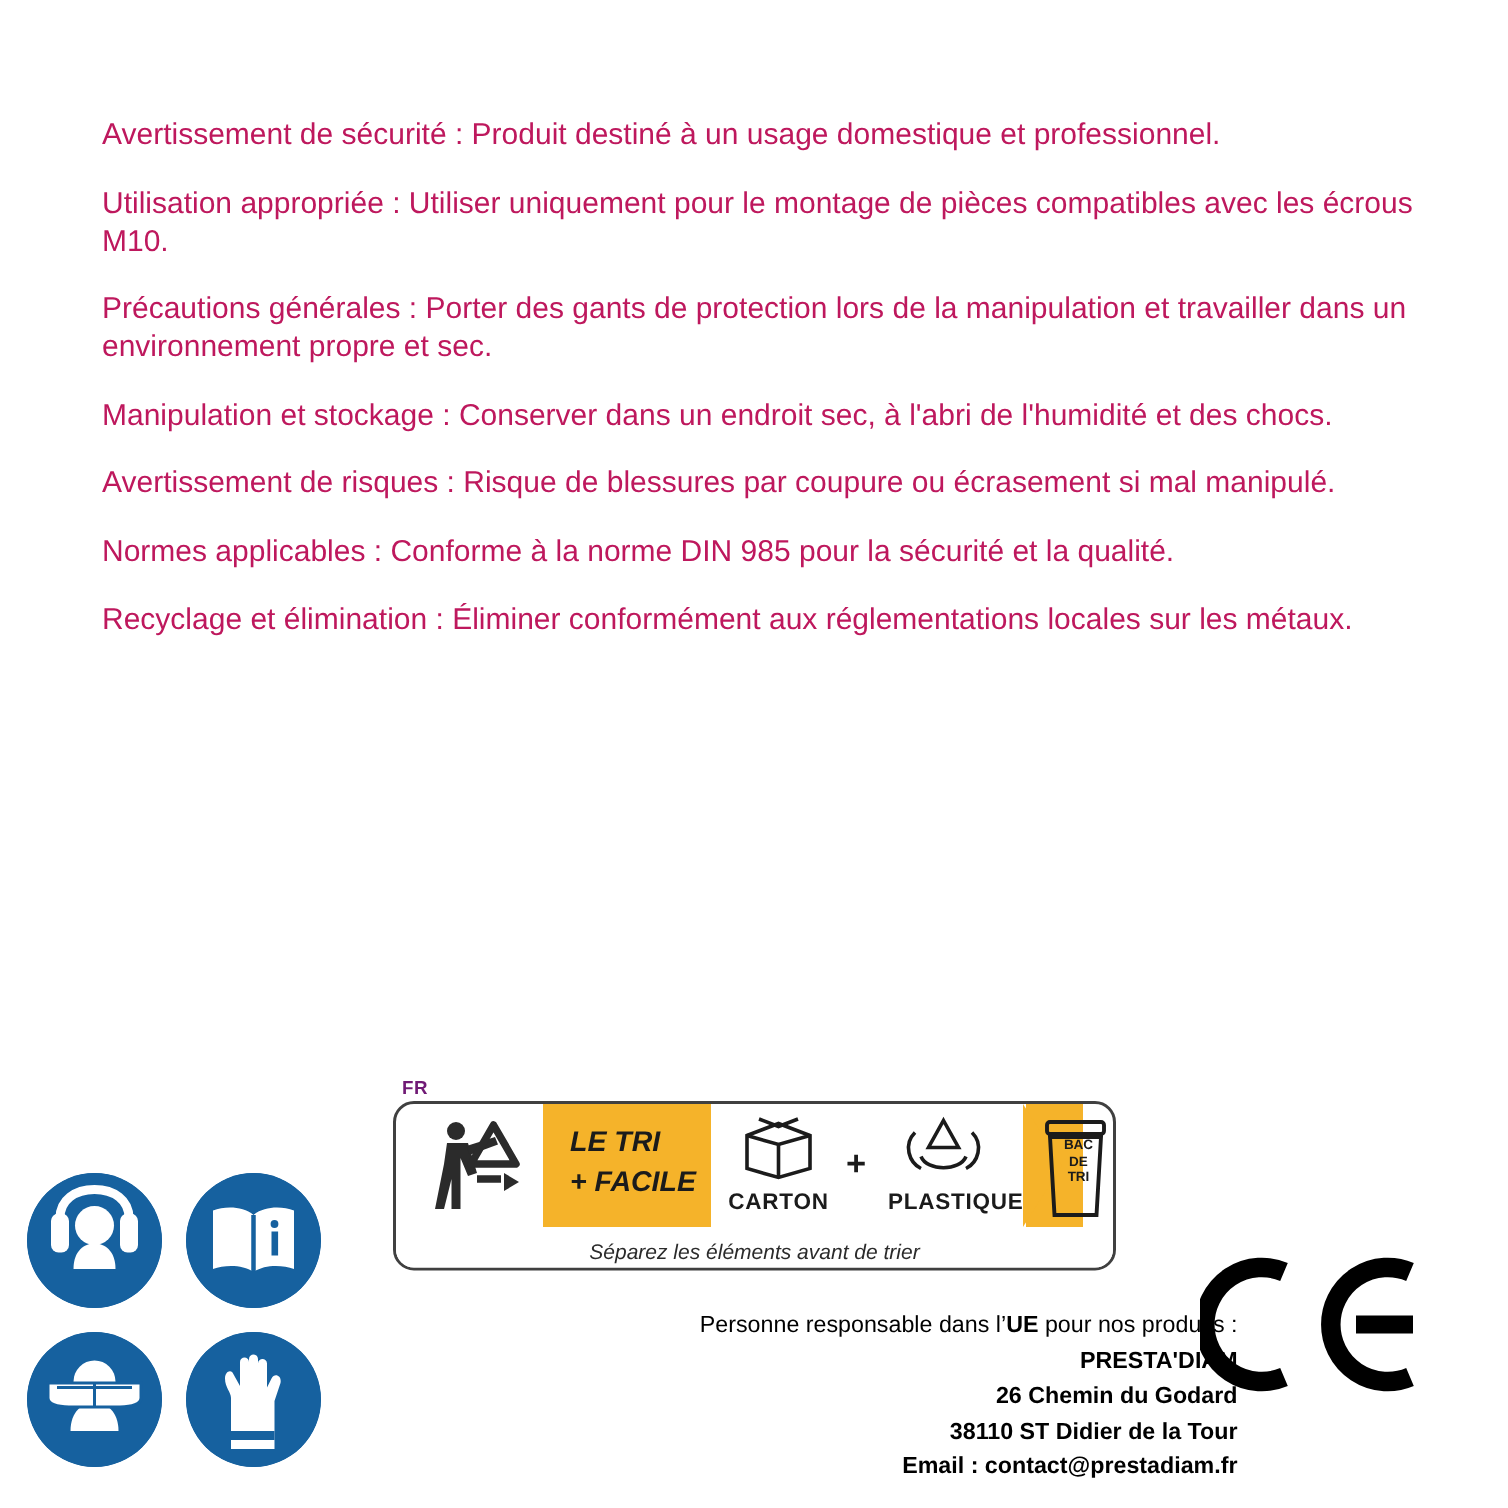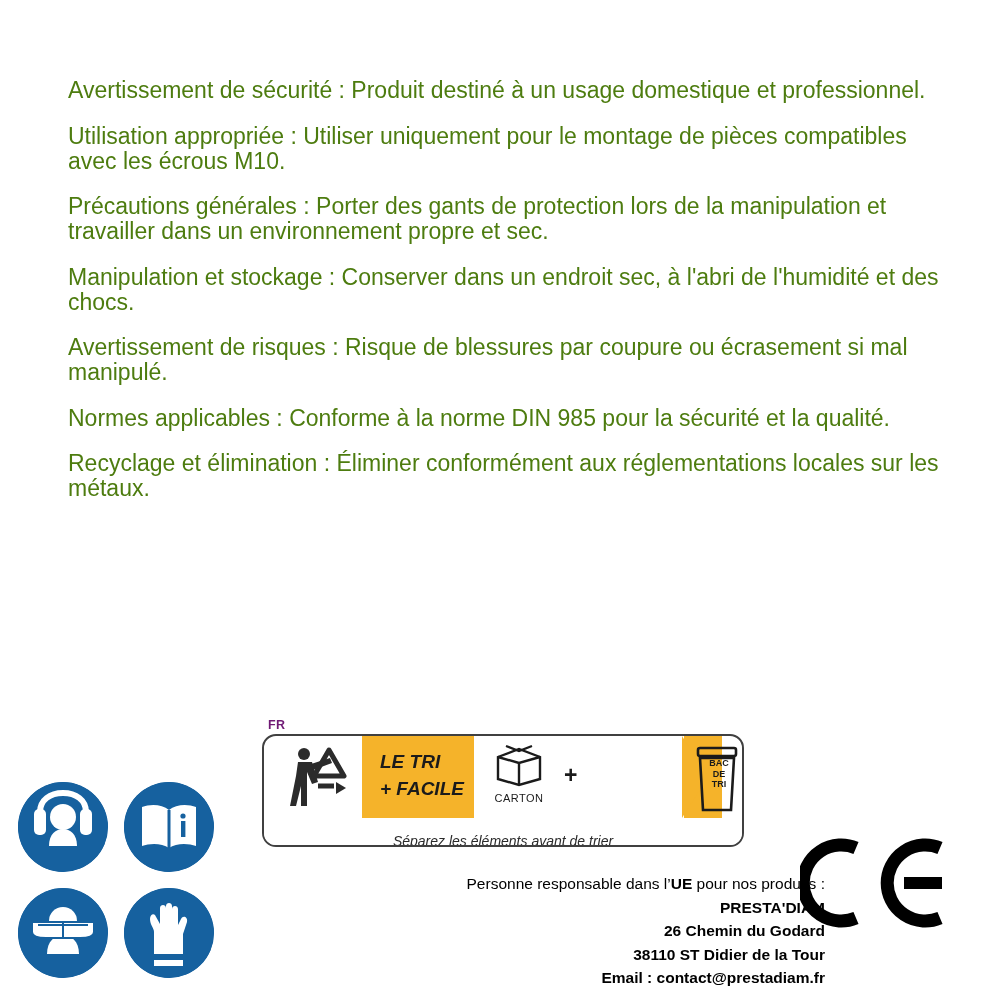--- a/index.html
+++ b/index.html
@@ -30,24 +30,24 @@
     font-weight: bold;
     letter-spacing: 0.15px;
   }
   .body-block {
     position: absolute;
     top: 78px;
     left: 68px;
     width: 888px;
   }
   .para {
-    font-size: 23px;
+    font-size: 20px;
     line-height: 25px;
     margin: 0 0 20.5px 0;
-    color: #4d7c0f;
+    color: #be185d;
   }
   .para:last-child {
     margin-bottom: 0;
   }
 
   
   .picto-grid {
     position: absolute;
     left: 18px;
     top: 782px;
@@ -145,22 +145,22 @@
   .tri-text .l2 { display: block; }
   .tri-item {
     position: absolute;
     top: 5px;
     width: 74px;
     text-align: center;
   }
   .tri-item.carton { left: 218px; }
   .tri-item.plastique { left: 328px; }
   .tri-item .cap {
-    font-size: 11px;
-    font-weight: normal;
+    font-size: 15px;
+    font-weight: bold;
     letter-spacing: 0.5px;
     color: #1b1b1b;
     margin-top: 1px;
   }
   .tri-plus {
     position: absolute;
     left: 300px;
     top: 26px;
     font-size: 23px;
     font-weight: bold;
@@ -185,21 +185,21 @@
     color: #1b1b1b;
   }
   .tri-bottom {
     position: absolute;
     left: 0;
     top: 82px;
     width: 100%;
     height: 31px;
     background: #ffffff;
     display: flex;
-    align-items: flex-end;
+    align-items: center;
     justify-content: center;
   }
   .tri-bottom span {
     font-size: 14px;
     font-style: italic;
     color: #2b2b2b;
   }
 
   
   .resp-block {
@@ -324,20 +324,29 @@
           <path d="M16 16 L37 8 L58 16 L58 38 L37 44 L16 38 Z" fill="none" stroke="#1b1b1b" stroke-width="2.4"></path>
           <path d="M16 16 L37 22 L58 16" fill="none" stroke="#1b1b1b" stroke-width="2.4"></path>
           <path d="M37 22 L37 44" fill="none" stroke="#1b1b1b" stroke-width="2.4"></path>
           <path d="M24 5 L37 10 L50 5" fill="none" stroke="#1b1b1b" stroke-width="2.4"></path>
         </svg>
         <div class="cap">CARTON</div>
       </div>
 
       <div class="tri-plus">+</div>
 
+      <div class="tri-item plastique">
+        <svg width="74" height="46" viewBox="0 0 74 46">
+          <path d="M37 6 L47 24 L27 24 Z" fill="none" stroke="#1b1b1b" stroke-width="2.4"></path>
+          <path d="M22 30 C26 40 48 40 52 30" fill="none" stroke="#1b1b1b" stroke-width="2.4"></path>
+          <path d="M18 14 C10 22 14 34 22 38" fill="none" stroke="#1b1b1b" stroke-width="2.4"></path>
+          <path d="M56 14 C64 22 60 34 52 38" fill="none" stroke="#1b1b1b" stroke-width="2.4"></path>
+        </svg>
+        <div class="cap">PLASTIQUE</div>
+      </div>
 
       <div class="tri-bin">
         <svg width="58" height="74" viewBox="0 0 58 74">
           <rect x="10" y="6" width="38" height="8" rx="2" fill="none" stroke="#1b1b1b" stroke-width="2.6"></rect>
           <path d="M12 16 L46 16 L43 68 L15 68 Z" fill="none" stroke="#1b1b1b" stroke-width="2.6"></path>
         </svg>
       </div>
       <div class="tri-bin-words">
         <div>BAC</div>
         <div>DE</div>

